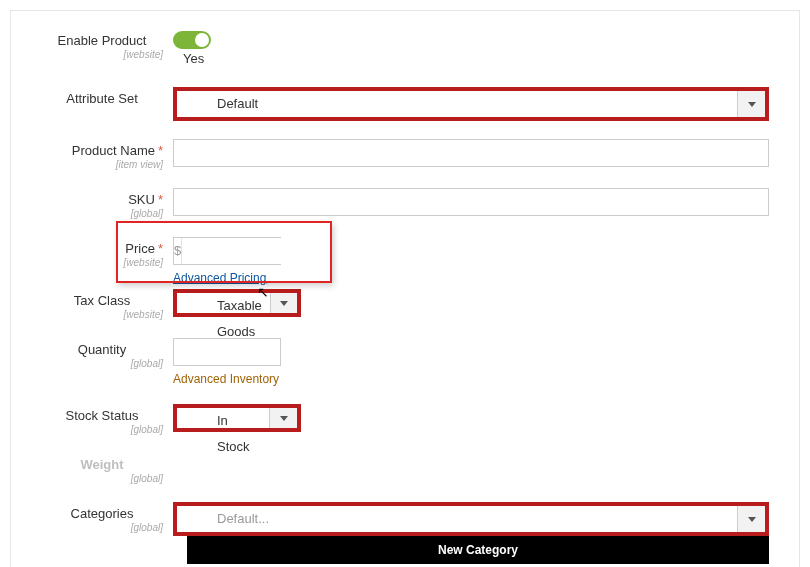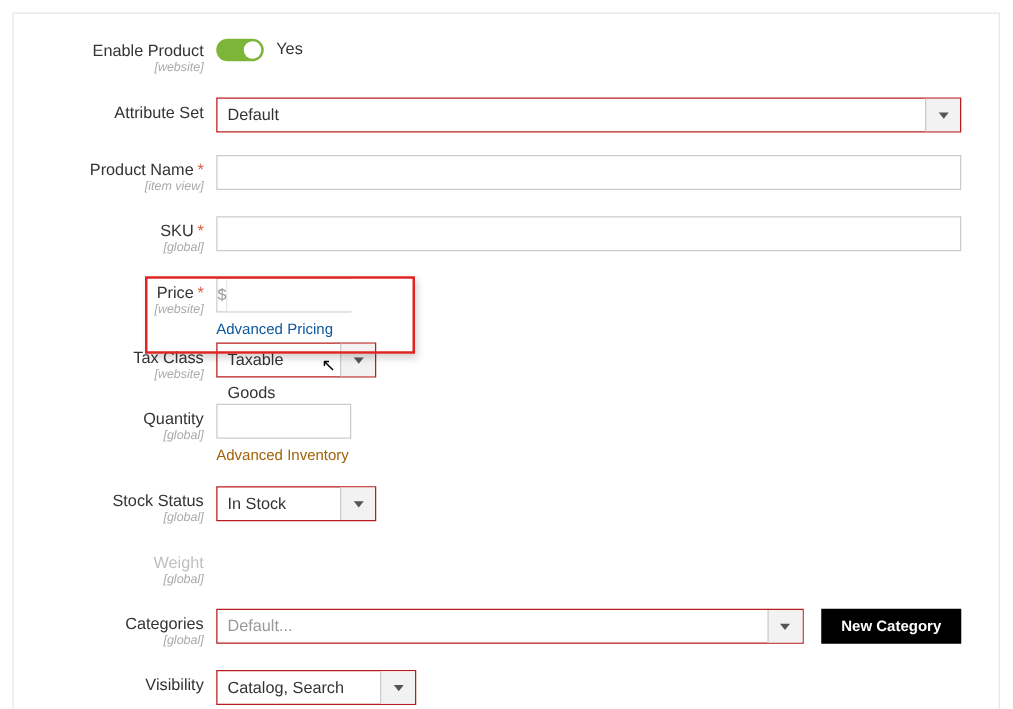--- a/index.html
+++ b/index.html
@@ -23,37 +23,39 @@
   }
   .label-col {
     width: 132px;
     text-align: right;
     padding-right: 10px;
     padding-top: 4px;
   }
   .label-main {
     color: #333;
     font-size: 13px;
-  }
-  .label-main.muted { color: #bfbfbf; }
+    text-align: center;
+  }
+  .label-main.muted { color: #bfbfbf; font-weight: bold; }
   .req { color: #d85d41; margin-left: 3px; }
   .scope {
     color: #aaa;
     font-size: 10px;
     margin-top: 1px;
     font-style: italic;
   }
   .field-col {
     flex: 1;
     display: flex;
     flex-direction: column;
   }
   .field-line {
     display: flex;
     align-items: stretch;
+    flex-direction: column;
   }
   
   .toggle {
     width: 38px; height: 18px;
     background: #7db539;
     border-radius: 9px;
     position: relative;
     margin-top: 2px;
     cursor: pointer;
   }
@@ -75,22 +77,23 @@
     height: 28px;
     border: 1px solid #ccc;
     font-size: 13px;
     padding: 0 8px;
     background: #fff;
   }
   .input.full { width: 100%; }
   .select-wrap {
     display: flex;
     height: 28px;
-    border: 1px solid #b91c1c;
+    border: 4px solid #b91c1c;
     background: #fff;
+    padding-left: 32px;
   }
   .select-wrap .sel-text {
     flex: 1;
     padding: 0 8px;
     line-height: 26px;
     color: #333;
     font-size: 13px;
   }
   .select-wrap .sel-text.placeholder { color: #999; }
   .select-wrap .sel-btn {
@@ -127,21 +130,21 @@
     flex: 1;
     font-size: 13px;
     outline: none;
   }
   .link {
     color: #a16207;
     font-size: 12px;
     margin-top: 6px;
     cursor: pointer;
   }
-  .link.under { color: #0e58a0; }
+  .link.under { text-decoration: underline; color: #0e58a0; }
   .highlight {
     position: absolute;
     border: 2px solid #e02424;
     box-shadow: 2px 3px 6px rgba(0,0,0,0.18);
     pointer-events: none;
   }
   .cursor {
     position: absolute;
     left: 216px; top: 255px;
     font-size: 14px;

